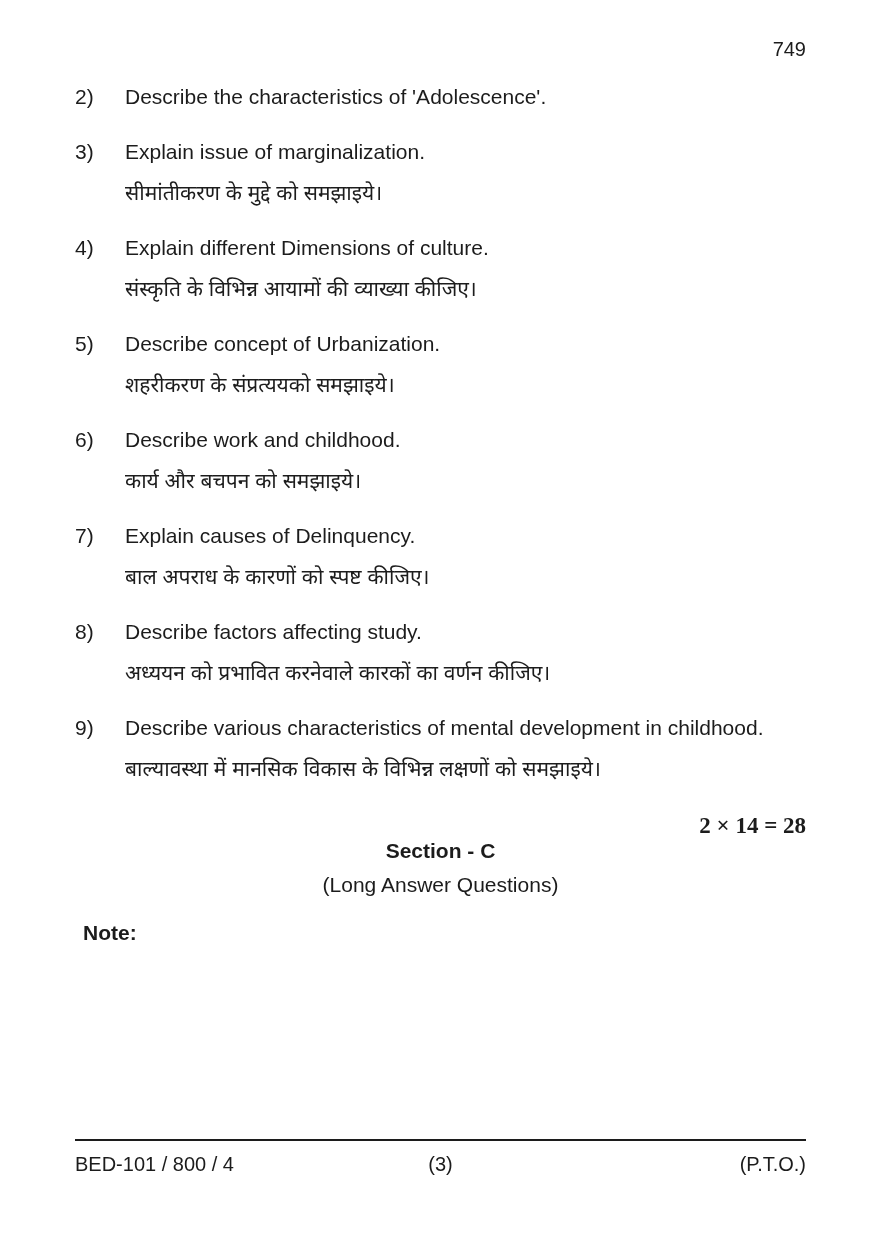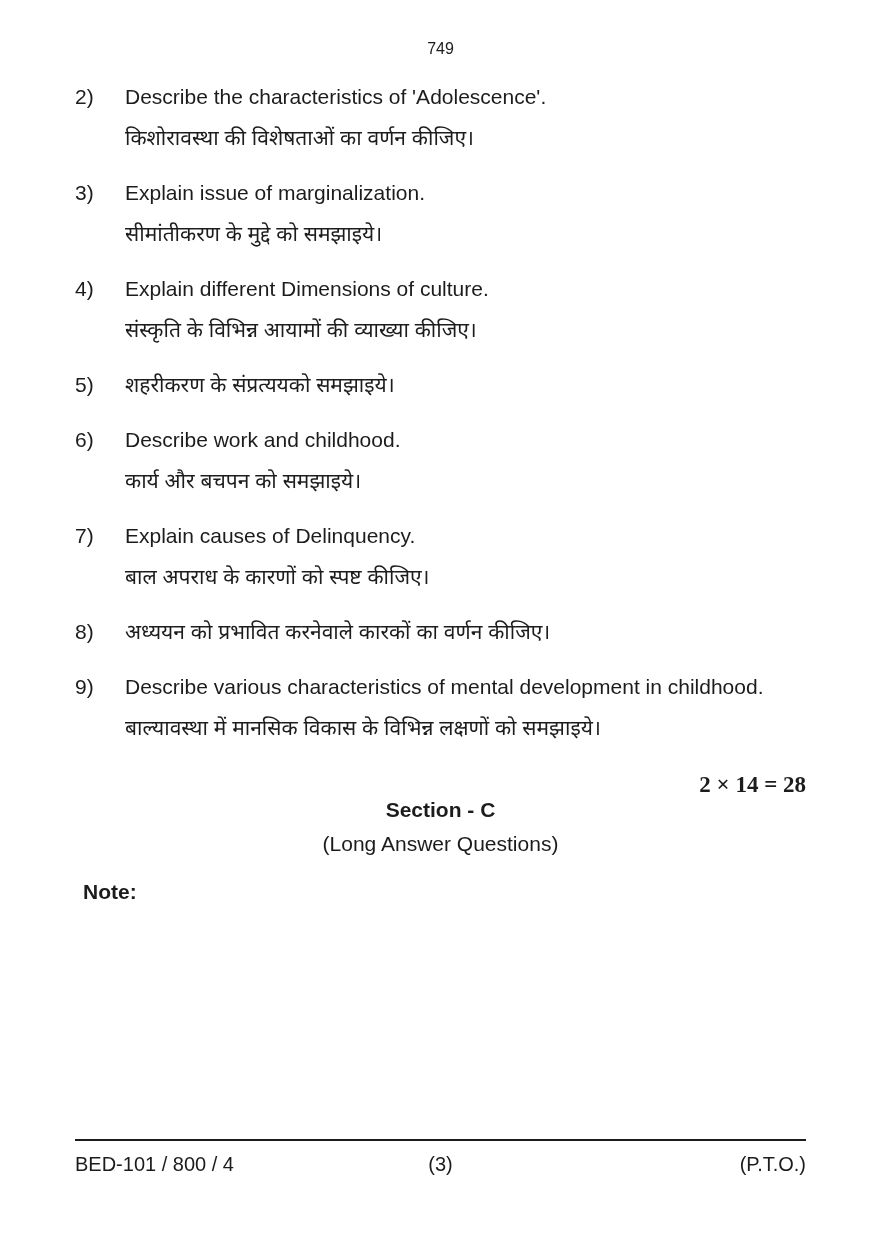--- a/index.html
+++ b/index.html
@@ -10,22 +10,22 @@
     margin: 0 auto;
     background: #ffffff;
     color: #1c1c1c;
     font-family: "Liberation Sans", sans-serif;
     position: relative;
     padding: 0 75px;
     overflow: hidden;
   }
   .page-number-top {
     padding-top: 38px;
-    text-align: center;
-    font-size: 16px;
+    text-align: right;
+    font-size: 20px;
     line-height: 22px;
   }
   .questions { margin-top: 16px; }
   .q {
     display: flex;
     margin-bottom: 14px;
     font-size: 21px;
     line-height: 41px;
   }
   .qnum { width: 50px; flex-shrink: 0; }
@@ -94,21 +94,20 @@
 <div class="page">
 
   <div class="page-number-top">749</div>
 
   <div class="questions">
 
     <div class="q">
       <div class="qnum">2)</div>
       <div class="qbody">
         <div class="qen">Describe the characteristics of 'Adolescence'.</div>
-        <div class="qhi">किशोरावस्था की विशेषताओं का वर्णन कीजिए।</div>
       </div>
     </div>
 
     <div class="q">
       <div class="qnum">3)</div>
       <div class="qbody">
         <div class="qen">Explain issue of marginalization.</div>
         <div class="qhi">सीमांतीकरण के मुद्दे को समझाइये।</div>
       </div>
     </div>
@@ -117,20 +116,21 @@
       <div class="qnum">4)</div>
       <div class="qbody">
         <div class="qen">Explain different Dimensions of culture.</div>
         <div class="qhi">संस्कृति के विभिन्न आयामों की व्याख्या कीजिए।</div>
       </div>
     </div>
 
     <div class="q">
       <div class="qnum">5)</div>
       <div class="qbody">
+        <div class="qen">Describe concept of Urbanization.</div>
         <div class="qhi">शहरीकरण के संप्रत्ययको समझाइये।</div>
       </div>
     </div>
 
     <div class="q">
       <div class="qnum">6)</div>
       <div class="qbody">
         <div class="qen">Describe work and childhood.</div>
         <div class="qhi">कार्य और बचपन को समझाइये।</div>
       </div>
@@ -140,20 +140,21 @@
       <div class="qnum">7)</div>
       <div class="qbody">
         <div class="qen">Explain causes of Delinquency.</div>
         <div class="qhi">बाल अपराध के कारणों को स्पष्ट कीजिए।</div>
       </div>
     </div>
 
     <div class="q">
       <div class="qnum">8)</div>
       <div class="qbody">
+        <div class="qen">Describe factors affecting study.</div>
         <div class="qhi">अध्ययन को प्रभावित करनेवाले कारकों का वर्णन कीजिए।</div>
       </div>
     </div>
 
     <div class="q">
       <div class="qnum">9)</div>
       <div class="qbody">
         <div class="qen">Describe various characteristics of mental development in childhood.</div>
         <div class="qhi">बाल्यावस्था में मानसिक विकास के विभिन्न लक्षणों को समझाइये।</div>
       </div>

